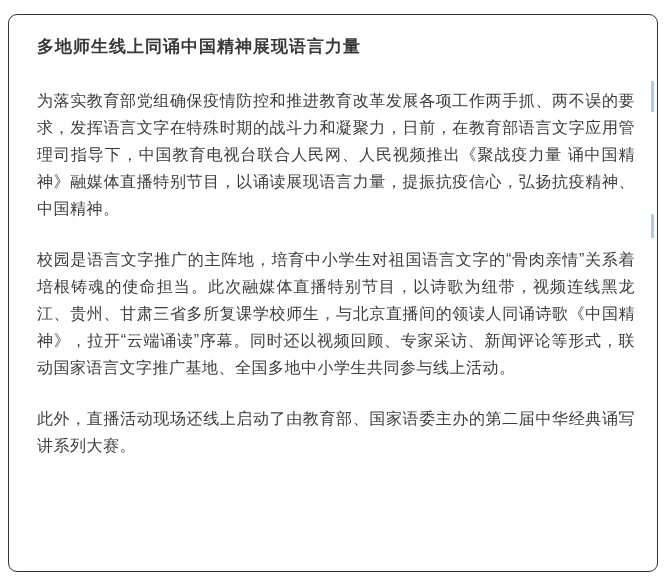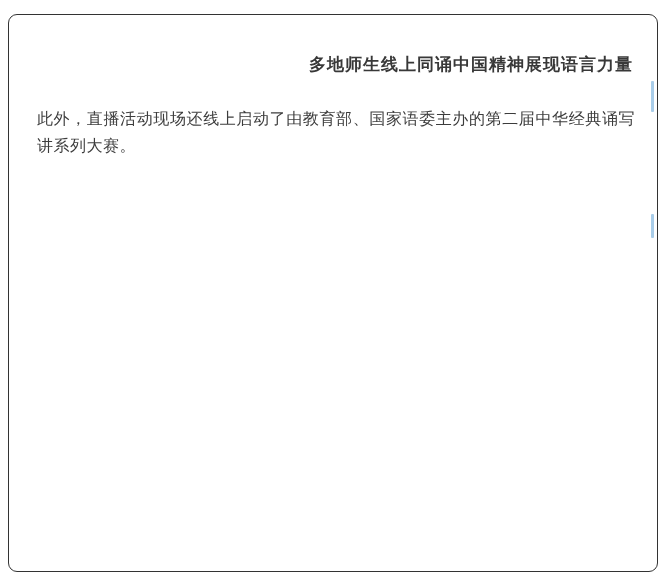--- a/index.html
+++ b/index.html
@@ -26,23 +26,23 @@
       border: 1px solid #333333;
       border-radius: 9px;
       padding: 20px 18px 12px 28px;
       overflow: hidden;
       color: #3c3c3c;
     }
     .title {
       font-size: 17px;
       line-height: 20px;
       font-weight: bold;
-      text-align: right;
+      text-align: left;
       color: #383838;
-      margin: 20px 6px 30px 0;
+      margin: 2px 6px 30px 0;
       letter-spacing: 1px;
     }
     .para {
       font-size: 16px;
       line-height: 27px;
       margin: 0 0 24px 0;
       text-align: justify;
       text-justify: inter-ideograph;
       color: #3c3c3c;
       letter-spacing: 0.5px;
@@ -58,21 +58,23 @@
     .hbar-1 { left: 651px; top: 81px;  height: 31px; }
     .hbar-2 { left: 651px; top: 214px; height: 24px; }
   </style>
 </head>
 <body>
 
 <div class="page">
   <div class="card" style="border-color: rgb(51, 51, 51);">
     <h1 class="title">多地师生线上同诵中国精神展现语言力量</h1>
 
+    <p class="para">为落实教育部党组确保疫情防控和推进教育改革发展各项工作两手抓、两不误的要求，发挥语言文字在特殊时期的战斗力和凝聚力，日前，在教育部语言文字应用管理司指导下，中国教育电视台联合人民网、人民视频推出《聚战疫力量 诵中国精神》融媒体直播特别节目，以诵读展现语言力量，提振抗疫信心，弘扬抗疫精神、中国精神。</p>
 
+    <p class="para">校园是语言文字推广的主阵地，培育中小学生对祖国语言文字的“骨肉亲情”关系着培根铸魂的使命担当。此次融媒体直播特别节目，以诗歌为纽带，视频连线黑龙江、贵州、甘肃三省多所复课学校师生，与北京直播间的领读人同诵诗歌《中国精神》，拉开“云端诵读”序幕。同时还以视频回顾、专家采访、新闻评论等形式，联动国家语言文字推广基地、全国多地中小学生共同参与线上活动。</p>
 
 
     <p class="para">此外，直播活动现场还线上启动了由教育部、国家语委主办的第二届中华经典诵写讲系列大赛。</p>
   </div>
 
   <span class="hbar hbar-1" style="background: rgb(169, 205, 233);"></span>
   <span class="hbar hbar-2" style="background: rgb(169, 205, 233);"></span>
 </div>
 
 </body></html>

